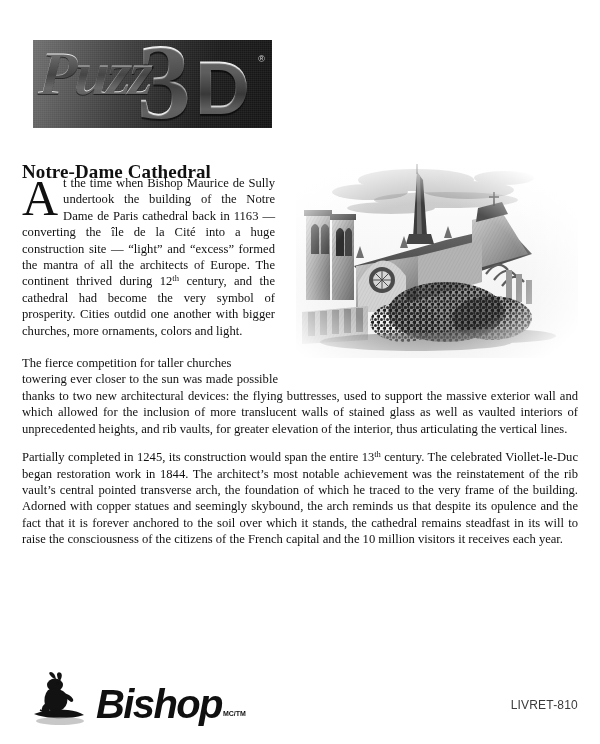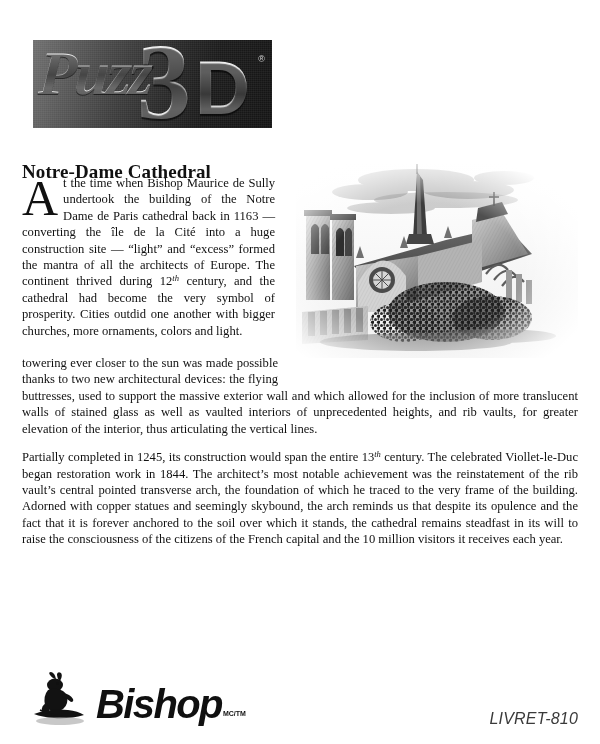--- a/index.html
+++ b/index.html
@@ -169,21 +169,20 @@
   }
 
   .spacer-narrow {
     height: 16px;
   }
 
   sup {
     font-size: 68%;
     vertical-align: .42em;
     line-height: 0;
-    font-style: italic;
   }
 
   
   .illustration {
     position: absolute;
     left: 296px;
     top: 162px;
     width: 282px;
     height: 196px;
   }
@@ -231,26 +230,25 @@
     font-weight: bold;
     font-size: 7px;
     letter-spacing: 0;
     position: relative;
     top: -2px;
     left: 1px;
   }
   .doc-code {
     position: absolute;
     right: 22px;
-    bottom: 16px;
+    bottom: 32px;
     font-family: "Liberation Sans", "DejaVu Sans", sans-serif;
-    font-size: 16px;
+    font-size: 12px;
     color: #3a3a3a;
     letter-spacing: .2px;
-    font-style: italic;
   }
 </style>
 </head>
 <body>
 
 <div class="page">
 
   <div class="logo-block">
     <div class="logo-plate"></div>
     <div class="logo-text">
@@ -407,20 +405,21 @@
   </div>
 
   <div class="article">
 
     <p class="para-lead"><span class="dropcap">A</span><span>t the time when Bishop Maurice de Sully undertook the building of the Notre Dame de Paris cathedral back in 1163 — converting the île de la Cité into a huge construction site — “light” and “excess” formed the mantra of all the architects of Europe. The continent thrived during 12</span><sup>th</sup><span> century, and the cathedral had become the very symbol of prosperity. Cities outdid one another with bigger churches, more ornaments, colors and light.</span></p>
 
     <div class="spacer-narrow"></div>
 
     <div class="para-wrap">
       <div class="runaround"></div>
+      <p>The fierce competition for taller churches</p>
       <p>towering ever closer to the sun was made possible thanks to two new architectural devices: the flying buttresses, used to support the massive exterior wall and which allowed for the inclusion of more translucent walls of stained glass as well as vaulted interiors of unprecedented heights, and rib vaults, for greater elevation of the interior, thus articulating the vertical lines.</p>
     </div>
 
 
     <p class="para"><span>Partially completed in 1245, its construction would span the entire 13</span><sup>th</sup><span> century.  The celebrated Viollet-le-Duc began restoration work in 1844. The architect’s most notable achievement was the reinstatement of the rib vault’s central pointed transverse arch, the foundation of which he traced to the very frame of the building. Adorned with copper statues and seemingly skybound, the arch reminds us that despite its opulence and the fact that it is forever anchored to the soil over which it stands, the cathedral remains steadfast in its will to raise the consciousness of the citizens of the French capital and the 10 million visitors it receives each year.</span></p>
 
   </div>
 
   <div class="footer">
 

